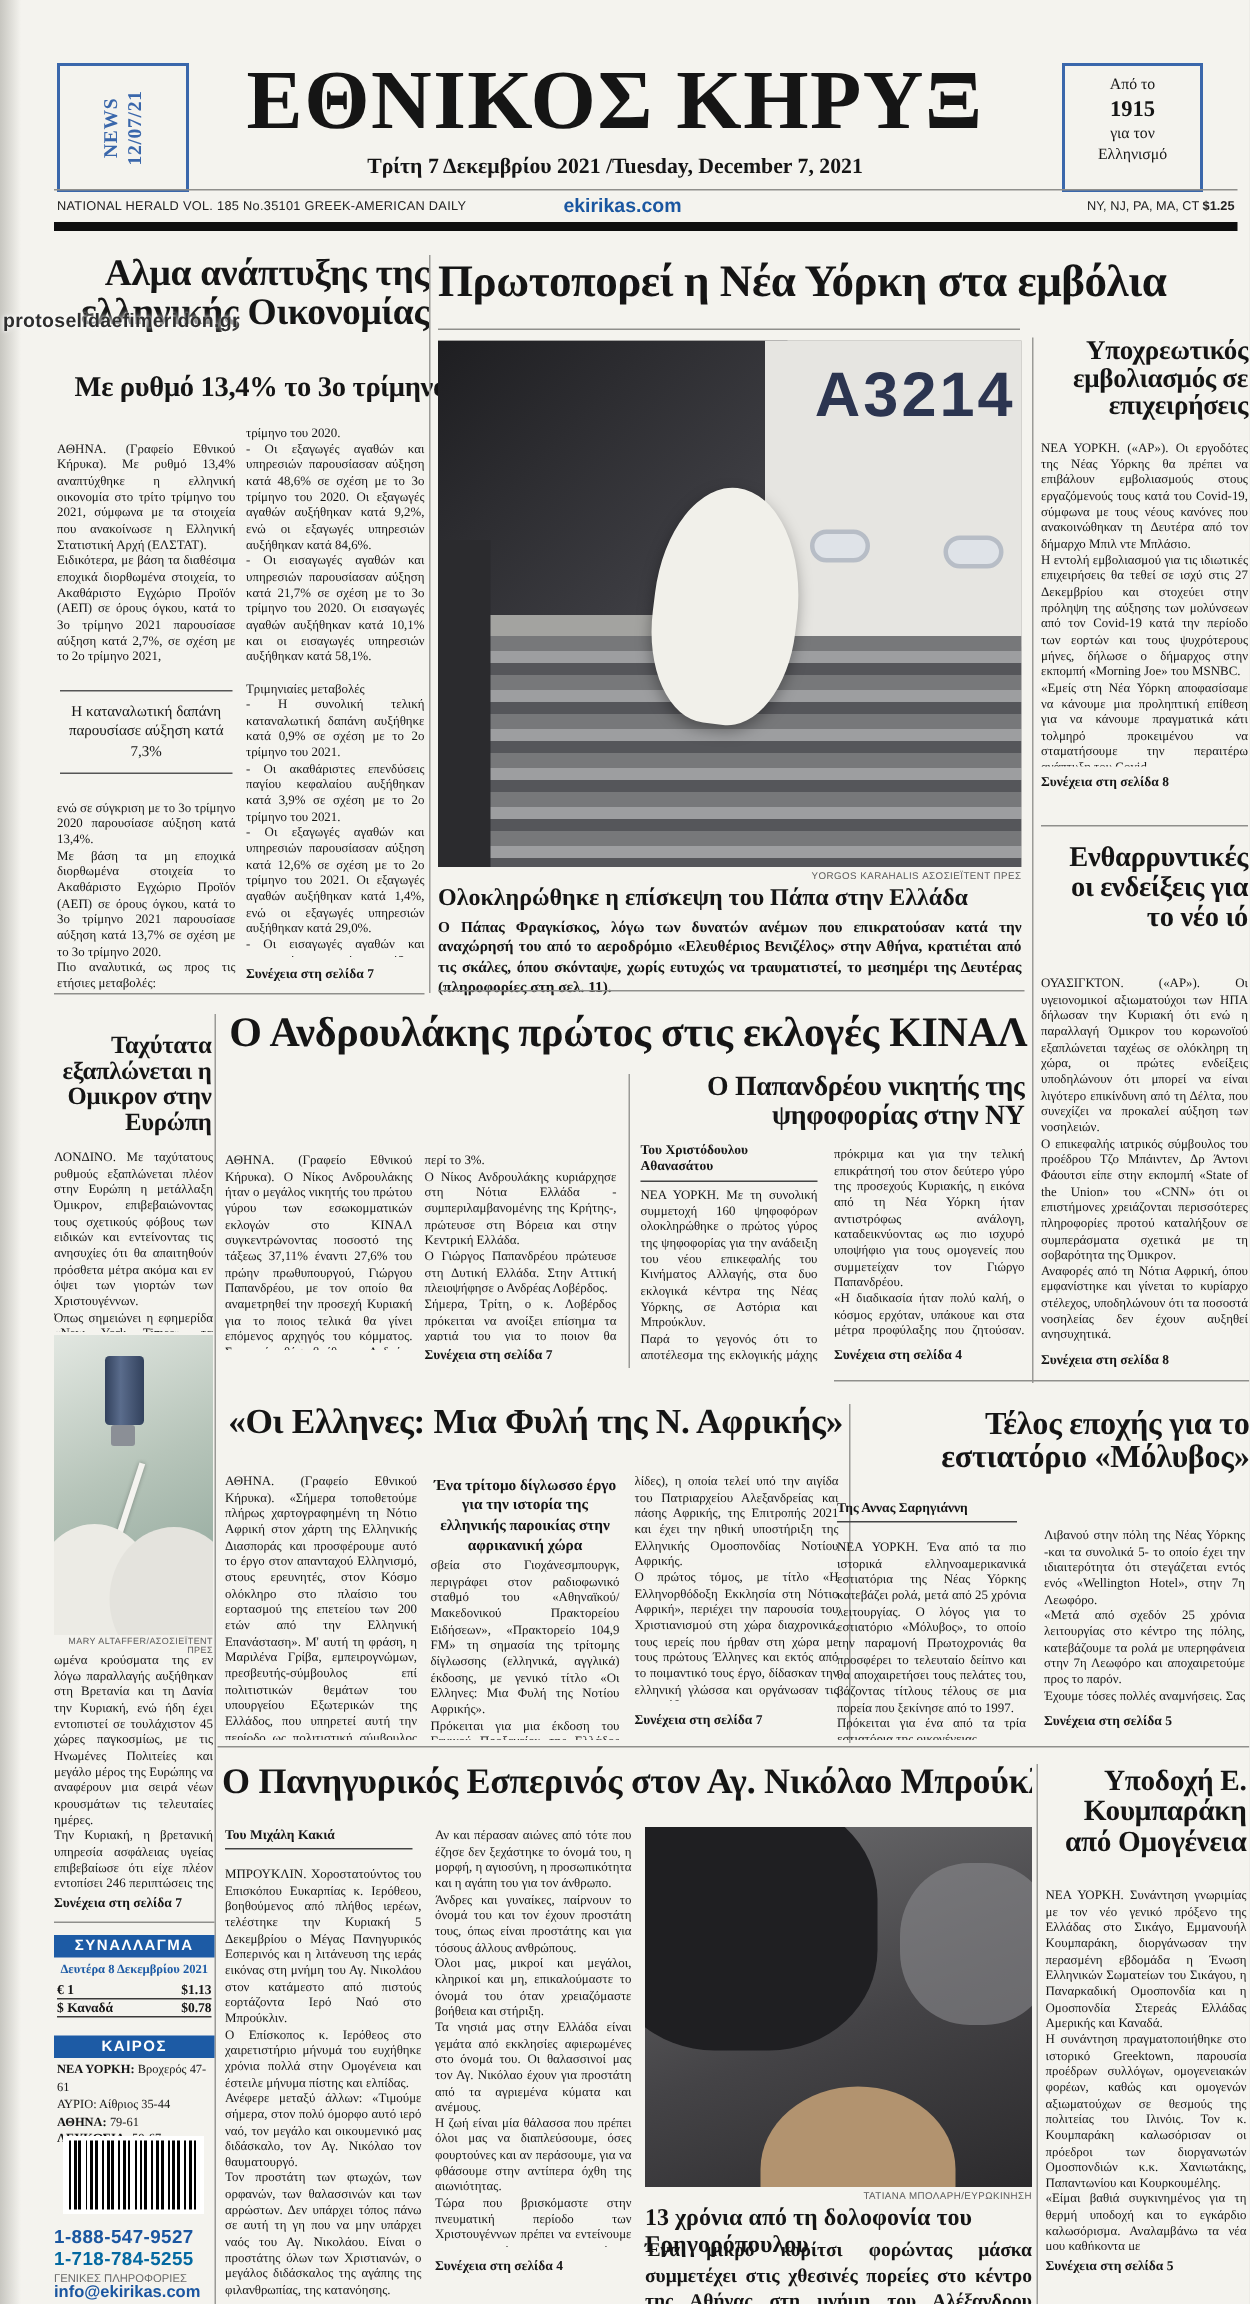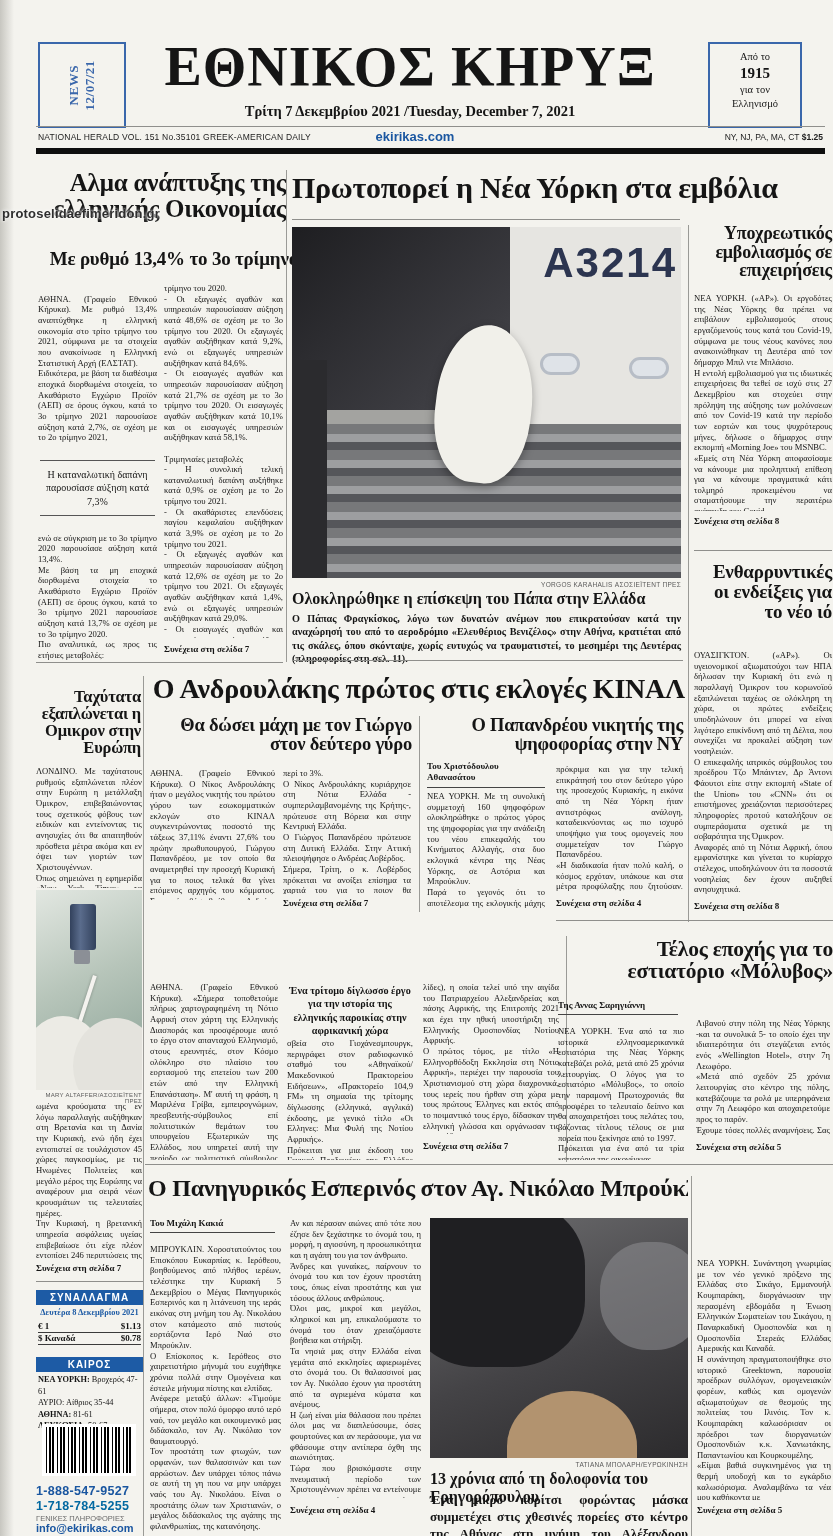--- a/index.html
+++ b/index.html
@@ -42,21 +42,21 @@
   <div class="abs" style="left:130px;top:103px;width:560px;text-align:center;font-weight:bold;font-size:14.5px">Τρίτη 7 Δεκεμβρίου 2021 /Tuesday, December 7, 2021</div>
 
   <div class="abs" style="left:708px;top:42px;width:94px;height:86px;border:2px solid #3a67ab;text-align:center;padding-top:6px;line-height:1.3">
     <div style="font-size:10.5px">Από το</div>
     <div style="font-size:15px;font-weight:bold">1915</div>
     <div style="font-size:10.5px">για τον</div>
     <div style="font-size:10.5px">Ελληνισμό</div>
   </div>
 
   <div class="abs hrule" style="left:36px;top:126px;width:789px"></div>
-  <div class="abs sans" style="left:38px;top:132px;font-size:8.5px;color:#222;letter-spacing:.2px">NATIONAL HERALD VOL. 151 No.35101  GREEK-AMERICAN DAILY</div>
+  <div class="abs sans" style="left:38px;top:132px;font-size:8.5px;color:#222;letter-spacing:.2px">NATIONAL HERALD VOL. 185 No.35101  GREEK-AMERICAN DAILY</div>
   <div class="abs sans" style="left:330px;top:129px;width:170px;text-align:center;font-weight:bold;font-size:13px;color:#1a56a0;cursor:pointer">ekirikas.com</div>
   <div class="abs sans" style="right:10px;top:132px;font-size:8.5px;color:#222">
     <span>NY, NJ, PA, MA, CT</span>
     <span style="font-weight:bold">$1.25</span>
   </div>
   <div class="abs" style="left:36px;top:148px;width:789px;height:6px;background:#0e0e0e"></div>
 
   <div class="abs hl" style="left:36px;top:170px;width:250px;font-size:25px">Αλμα ανάπτυξης της ελληνικής Οικονομίας</div>
   <div class="abs sans" style="left:2px;top:206px;font-size:13px;font-weight:bold;color:#2e2e2e;text-shadow:0 0 4px #fff,0 0 2px #fff;z-index:6;letter-spacing:.2px">protoselidaefimeridon.gr</div>
   <div class="abs hl" style="left:48px;top:249px;width:250px;font-size:19px">Με ρυθμό 13,4% το 3ο τρίμηνο</div>
@@ -111,21 +111,20 @@
   <div class="abs cont" style="left:694px;top:516px">Συνέχεια στη σελίδα 8</div>
   <div class="abs hrule" style="left:694px;top:550px;width:138px"></div>
 
   <div class="abs hl" style="left:694px;top:562px;width:138px;font-size:19px">Ενθαρρυντικές οι ενδείξεις για το νέο ιό</div>
   <div class="abs j" style="left:694px;top:650px;width:138px;height:246px">ΟΥΑΣΙΓΚΤΟΝ. («ΑΡ»). Οι υγειονομικοί αξιωματούχοι των ΗΠΑ δήλωσαν την Κυριακή ότι ενώ η παραλλαγή Όμικρον του κορωνοϊού εξαπλώνεται ταχέως σε ολόκληρη τη χώρα, οι πρώτες ενδείξεις υποδηλώνουν ότι μπορεί να είναι λιγότερο επικίνδυνη από τη Δέλτα, που συνεχίζει να προκαλεί αύξηση των νοσηλειών.
 Ο επικεφαλής ιατρικός σύμβουλος του προέδρου Τζο Μπάιντεν, Δρ Άντονι Φάουτσι είπε στην εκπομπή «State of the Union» του «CNN» ότι οι επιστήμονες χρειάζονται περισσότερες πληροφορίες προτού καταλήξουν σε συμπεράσματα σχετικά με τη σοβαρότητα της Όμικρον.
 Αναφορές από τη Νότια Αφρική, όπου εμφανίστηκε και γίνεται το κυρίαρχο στέλεχος, υποδηλώνουν ότι τα ποσοστά νοσηλείας δεν έχουν αυξηθεί ανησυχητικά.</div>
   <div class="abs cont" style="left:694px;top:901px">Συνέχεια στη σελίδα 8</div>
 
   <div class="abs hl nowrap" style="left:145px;top:674px;width:540px;font-size:28px">Ο Ανδρουλάκης πρώτος στις εκλογές ΚΙΝΑΛ</div>
-  <div class="abs hl" style="left:150px;top:716px;width:262px;font-size:18.5px">Θα δώσει μάχη με τον Γιώργο στον δεύτερο γύρο</div>
   <div class="abs j" style="left:150px;top:768px;width:125px;height:132px">ΑΘΗΝΑ. (Γραφείο Εθνικού Κήρυκα). Ο Νίκος Ανδρουλάκης ήταν ο μεγάλος νικητής του πρώτου γύρου των εσωκομματικών εκλογών στο ΚΙΝΑΛ συγκεντρώνοντας ποσοστό της τάξεως 37,11% έναντι 27,6% του πρώην πρωθυπουργού, Γιώργου Παπανδρέου, με τον οποίο θα αναμετρηθεί την προσεχή Κυριακή για το ποιος τελικά θα γίνει επόμενος αρχηγός του κόμματος. Στην τρίτη θέση βρέθηκε ο Ανδρέας Λοβέρδος με 26,6%, ενώ οι κ. Χρηστίδης, Καστανίδης, Γερουλάνος συγκέντρωσαν</div>
   <div class="abs j" style="left:283px;top:768px;width:128px;height:126px">περί το 3%.
 Ο Νίκος Ανδρουλάκης κυριάρχησε στη Νότια Ελλάδα - συμπεριλαμβανομένης της Κρήτης-, πρώτευσε στη Βόρεια και στην Κεντρική Ελλάδα.
 Ο Γιώργος Παπανδρέου πρώτευσε στη Δυτική Ελλάδα. Στην Αττική πλειοψήφησε ο Ανδρέας Λοβέρδος.
 Σήμερα, Τρίτη, ο κ. Λοβέρδος πρόκειται να ανοίξει επίσημα τα χαρτιά του για το ποιον θα υποστηρίξει στον επόμενο γύρο. Το</div>
   <div class="abs cont" style="left:283px;top:898px">Συνέχεια στη σελίδα 7</div>
 
   <div class="abs vrule" style="left:419px;top:716px;height:196px"></div>
 
   <div class="abs hl" style="left:427px;top:716px;width:256px;font-size:18.5px">Ο Παπανδρέου νικητής της ψηφοφορίας στην ΝΥ</div>
@@ -163,33 +162,34 @@
   </div>
   <div class="abs row" style="left:38px;top:1333px;width:103px">
     <span>$ Καναδά</span>
     <span>$0.78</span>
   </div>
 
   <div class="abs bluebar" style="left:36px;top:1357px;width:107px">ΚΑΙΡΟΣ</div>
   <div class="abs" style="left:38px;top:1374px;width:104px">
     <div class="wline"><b>ΝΕΑ ΥΟΡΚΗ:</b> <span>Βροχερός 47-61</span></div>
     <div class="wline"><span>ΑΥΡΙΟ:</span> <span>Αίθριος 35-44</span></div>
-    <div class="wline"><b>ΑΘΗΝΑ:</b> <span>81-61</span></div>
+    <div class="wline"><b>ΑΘΗΝΑ:</b> <span>79-61</span></div>
     <div class="wline"><b>ΛΕΥΚΩΣΙΑ:</b> <span>50-67</span></div>
   </div>
 
   <div class="abs" style="left:42px;top:1424px;width:94px;height:52px;background:#fff;padding:3px 4px">
     <div style="width:100%;height:100%;background:repeating-linear-gradient(90deg,#000 0 1px,#fff 1px 3px,#000 3px 5px,#fff 5px 6px,#000 6px 8px,#fff 8px 11px)"></div>
   </div>
 
   <div class="abs sans" style="left:36px;top:1484px;font-size:12.5px;font-weight:bold;color:#1a56a0;letter-spacing:.3px">1-888-547-9527</div>
   <div class="abs sans" style="left:36px;top:1499px;font-size:12.5px;font-weight:bold;color:#0369a1;letter-spacing:.3px">1-718-784-5255</div>
   <div class="abs sans" style="left:36px;top:1514px;font-size:7.5px;color:#6a6a6a">ΓΕΝΙΚΕΣ ΠΛΗΡΟΦΟΡΙΕΣ</div>
   <div class="abs sans" style="left:36px;top:1522px;font-size:11px;font-weight:bold;color:#1a56a0;cursor:pointer">info@ekirikas.com</div>
 
+  <div class="abs hl nowrap" style="left:150px;top:936px;width:412px;font-size:23.5px">«Οι Ελληνες: Μια Φυλή της Ν. Αφρικής»</div>
   <div class="abs j" style="left:150px;top:982px;width:128px;height:178px">ΑΘΗΝΑ. (Γραφείο Εθνικού Κήρυκα). «Σήμερα τοποθετούμε πλήρως χαρτογραφημένη τη Νότιο Αφρική στον χάρτη της Ελληνικής Διασποράς και προσφέρουμε αυτό το έργο στον απανταχού Ελληνισμό, στους ερευνητές, στον Κόσμο ολόκληρο στο πλαίσιο του εορτασμού της επετείου των 200 ετών από την Ελληνική Επανάσταση». Μ' αυτή τη φράση, η Μαριλένα Γρίβα, εμπειρογνώμων, πρεσβευτής-σύμβουλος επί πολιτιστικών θεμάτων του υπουργείου Εξωτερικών της Ελλάδος, που υπηρετεί αυτή την περίοδο ως πολιτιστική σύμβουλος στην ελληνική πρε-</div>
   <div class="abs pull2" style="left:287px;top:984px;width:126px">Ένα τρίτομο δίγλωσσο έργο για την ιστορία της ελληνικής παροικίας στην αφρικανική χώρα</div>
   <div class="abs j" style="left:287px;top:1038px;width:126px;height:122px">σβεία στο Γιοχάνεσμπουργκ, περιγράφει στον ραδιοφωνικό σταθμό του «Αθηναϊκού/Μακεδονικού Πρακτορείου Ειδήσεων», «Πρακτορείο 104,9 FM» τη σημασία της τρίτομης δίγλωσσης (ελληνικά, αγγλικά) έκδοσης, με γενικό τίτλο «Οι Ελληνες: Μια Φυλή της Νοτίου Αφρικής».
 Πρόκειται για μια έκδοση του Γενικού Προξενείου της Ελλάδος στο Γιοχάνεσμπουργκ (σ.σ. κάθε τόμος αριθμεί περίπου 600 σε-</div>
   <div class="abs j" style="left:423px;top:982px;width:136px;height:152px">λίδες), η οποία τελεί υπό την αιγίδα του Πατριαρχείου Αλεξανδρείας και πάσης Αφρικής, της Επιτροπής 2021 και έχει την ηθική υποστήριξη της Ελληνικής Ομοσπονδίας Νοτίου Αφρικής.
 Ο πρώτος τόμος, με τίτλο «Η Ελληνορθόδοξη Εκκλησία στη Νότιο Αφρική», περιέχει την παρουσία του Χριστιανισμού στη χώρα διαχρονικά, τους ιερείς που ήρθαν στη χώρα με τους πρώτους Έλληνες και εκτός από το ποιμαντικό τους έργο, δίδασκαν την ελληνική γλώσσα και οργάνωσαν τις προσπάθειες για</div>
   <div class="abs cont" style="left:423px;top:1141px">Συνέχεια στη σελίδα 7</div>
   <div class="abs vrule" style="left:566px;top:936px;height:226px"></div>
   <div class="abs hrule" style="left:145px;top:1164px;width:688px"></div>
 
@@ -220,18 +220,19 @@
   <div class="abs" style="left:430px;top:1218px;width:258px;height:240px;background:linear-gradient(160deg,#6e6e70 0%,#444346 55%,#2c2b2d 100%);overflow:hidden">
     <div class="abs" style="left:-10%;top:-8%;width:70%;height:70%;background:#1f1f22;border-radius:40%"></div>
     <div class="abs" style="left:30%;bottom:-18%;width:130px;height:110px;background:#b2936f;border-radius:50% 50% 40% 40%"></div>
     <div class="abs" style="right:-6%;top:10%;width:40%;height:45%;background:#8b8b8e;border-radius:45%;opacity:.6"></div>
   </div>
   <div class="abs credit" style="left:430px;top:1461px;width:258px">ΤΑΤΙΑΝΑ ΜΠΟΛΑΡΗ/ΕΥΡΩΚΙΝΗΣΗ</div>
   <div class="abs" style="left:430px;top:1470px;width:258px;font-weight:bold;font-size:16px;line-height:1.1">13 χρόνια από τη δολοφονία του Γρηγορόπουλου</div>
   <div class="abs capB" style="left:430px;top:1492px;width:258px;font-size:13px">Ένα μικρό κορίτσι φορώντας μάσκα συμμετέχει στις χθεσινές πορείες στο κέντρο της Αθήνας στη μνήμη του Αλέξανδρου Γρηγορόπουλου, 13 χρόνια μετά τη δολοφονία του.</div>
 
   <div class="abs vrule" style="left:691px;top:1176px;height:360px"></div>
+  <div class="abs hl" style="left:697px;top:1178px;width:134px;font-size:19.5px">Υποδοχή Ε. Κουμπαράκη από Ομογένεια</div>
   <div class="abs j" style="left:697px;top:1258px;width:134px;height:242px">ΝΕΑ ΥΟΡΚΗ. Συνάντηση γνωριμίας με τον νέο γενικό πρόξενο της Ελλάδας στο Σικάγο, Εμμανουήλ Κουμπαράκη, διοργάνωσαν την περασμένη εβδομάδα η Ένωση Ελληνικών Σωματείων του Σικάγου, η Παναρκαδική Ομοσπονδία και η Ομοσπονδία Στερεάς Ελλάδας Αμερικής και Καναδά.
 Η συνάντηση πραγματοποιήθηκε στο ιστορικό Greektown, παρουσία προέδρων συλλόγων, ομογενειακών φορέων, καθώς και ομογενών αξιωματούχων σε θεσμούς της πολιτείας του Ιλινόις. Τον κ. Κουμπαράκη καλωσόρισαν οι πρόεδροι των διοργανωτών Ομοσπονδιών κ.κ. Χανιωτάκης, Παπαντωνίου και Κουρκουμέλης.
 «Είμαι βαθιά συγκινημένος για τη θερμή υποδοχή και το εγκάρδιο καλωσόρισμα. Αναλαμβάνω τα νέα μου καθήκοντα με</div>
   <div class="abs cont" style="left:697px;top:1505px">Συνέχεια στη σελίδα 5</div>
 
 </div>
 
 </body></html>

